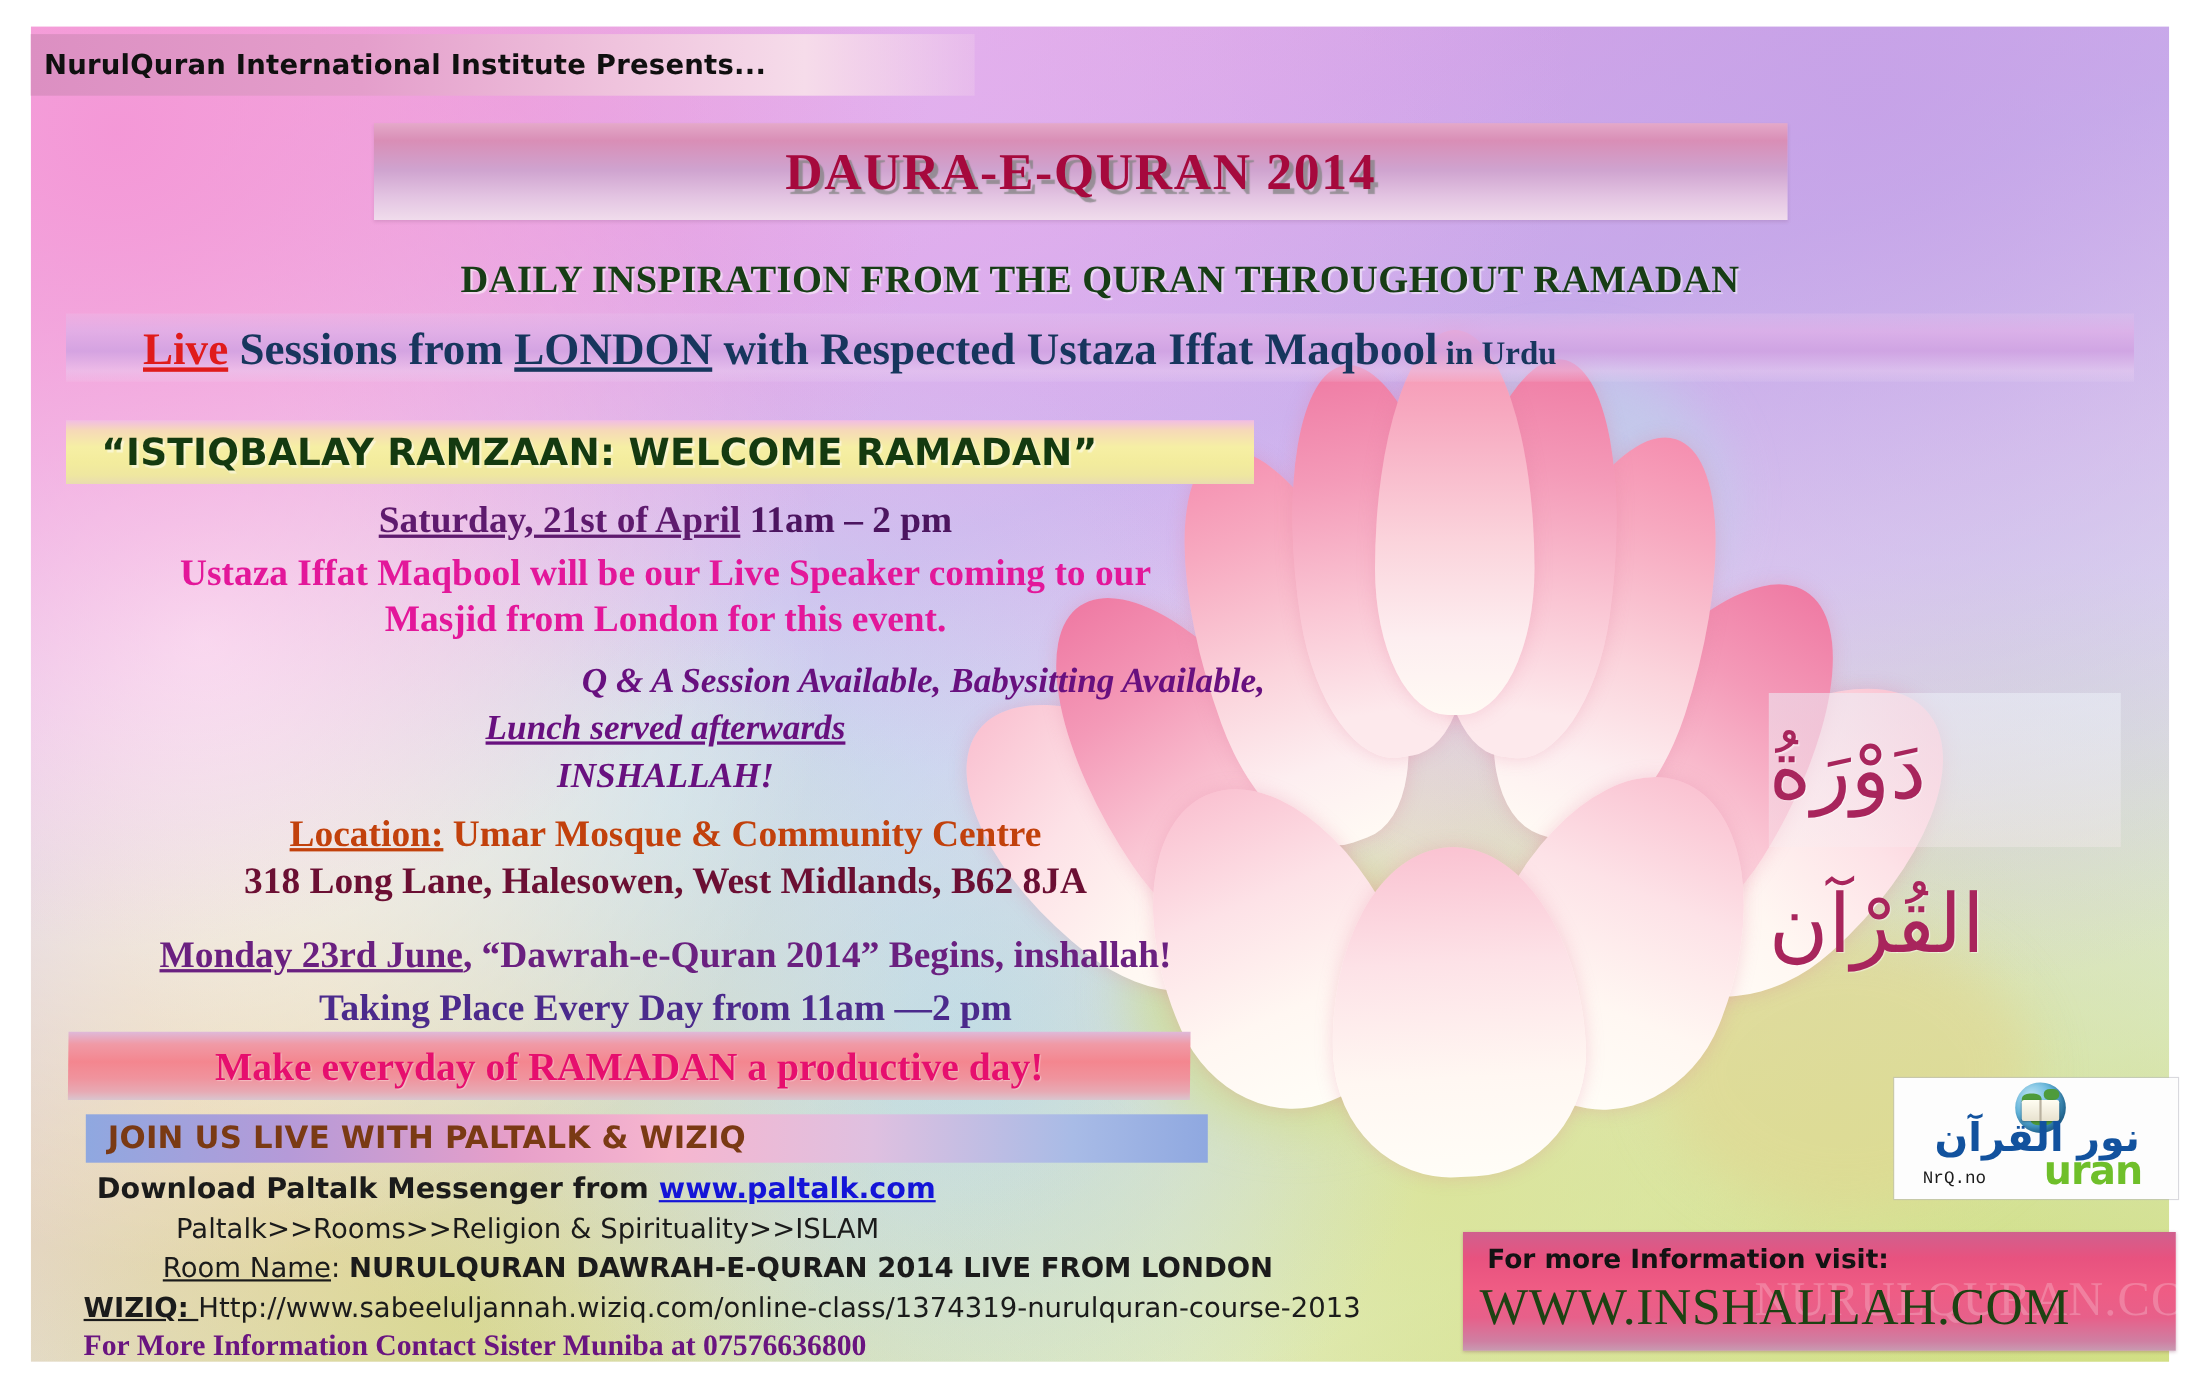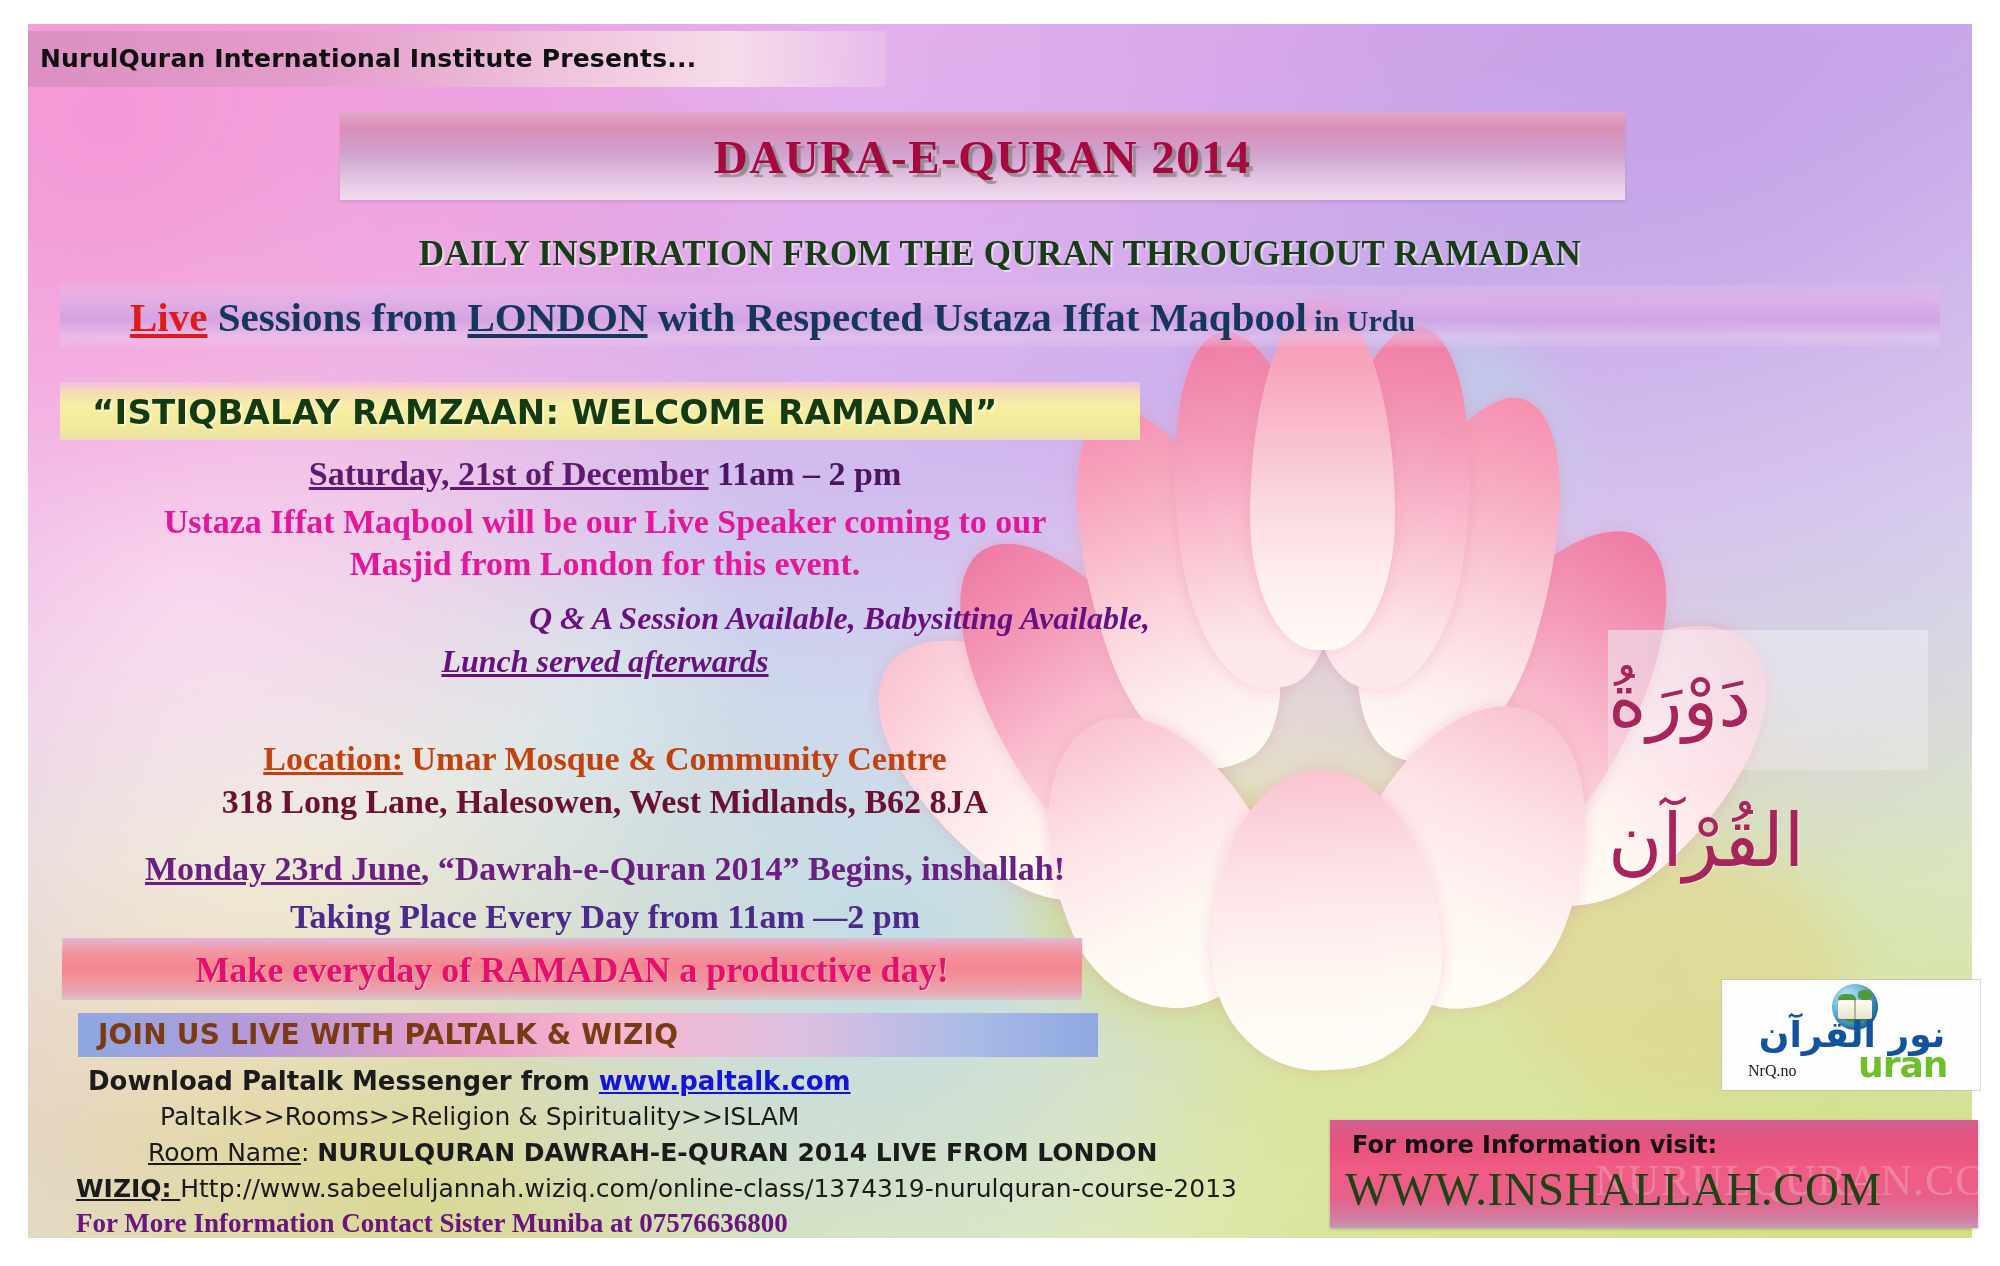--- a/index.html
+++ b/index.html
@@ -128,21 +128,21 @@
   #globe .land{position:absolute;background:#4e9b3c;border-radius:40%;}
   #book{position:absolute;left:1838px;top:1000px;width:34px;height:19px;
      background:linear-gradient(180deg,#fffdf2,#e8e2cf);border-radius:2px;
      box-shadow:0 1px 2px rgba(0,0,0,.3);}
   #book:after{content:"";position:absolute;left:16px;top:0;width:2px;height:19px;background:#b9b2a0;}
   #logoar{position:absolute;left:1742px;top:1012px;width:220px;height:46px;
      font-family:"DejaVu Sans", sans-serif;font-size:36px;color:#12529e;direction:rtl;
      text-align:center;line-height:46px;font-weight:bold;}
   #logouran{position:absolute;left:1858px;top:1044px;font-family:"DejaVu Sans", sans-serif;
      font-size:36px;font-weight:bold;color:#6fbf2a;letter-spacing:-1px;}
-  #logonrq{position:absolute;left:1748px;top:1062px;font-family:Liberation Serif, serif;
+  #logonrq{position:absolute;left:1748px;top:1062px;font-family:Liberation Mono, monospace;
      font-size:16px;color:#1b1b1b;}
 
   
   #webband{position:absolute;left:1330px;top:1120px;width:648px;height:108px;
      background:linear-gradient(180deg,#d0608e 0%,#e8527f 22%,#ef5c84 48%,#e7608a 72%,#cf7fa2 92%,#c89bb2 100%);
      box-shadow:0 1px 3px rgba(120,40,80,.3);}
   #webvisit{position:absolute;left:1352px;top:1128px;height:34px;line-height:34px;
      font-family:"DejaVu Sans", sans-serif;font-size:24px;font-weight:600;color:#131313;white-space:nowrap;}
   #weburl{position:absolute;left:1345px;top:1160px;height:58px;line-height:58px;
      font-family:"Liberation Serif", serif;font-size:47px;color:#1d4213;white-space:nowrap;letter-spacing:.5px;}
@@ -188,27 +188,28 @@
 
   <div id="liveband"></div>
   <div id="liveline">
     <span class="red">Live</span><span> Sessions from </span><span class="u">LONDON</span><span> with Respected Ustaza Iffat Maqbool</span><span class="sm"> in Urdu</span>
   </div>
 
   <div id="yellowband"></div>
   <div id="welcome">“ISTIQBALAY RAMZAAN: WELCOME RAMADAN”</div>
 
   <div class="ctr dateline">
-    <span class="u">Saturday,  21st of December</span><span class="t">  11am – 2 pm</span>
+    <span class="u">Saturday,  21st of April</span><span class="t">  11am – 2 pm</span>
   </div>
   <div class="ctr speaker1">Ustaza Iffat Maqbool will be our Live Speaker coming to our</div>
   <div class="ctr speaker2">Masjid from London for this event.</div>
 
   <div class="ctr qa1">Q &amp; A Session Available, Babysitting Available,</div>
   <div class="ctr qa2">Lunch served afterwards</div>
+  <div class="ctr qa3">INSHALLAH!</div>
 
   <div class="ctr loc1">
     <span class="u">Location:</span><span> Umar Mosque &amp; Community  Centre</span>
   </div>
   <div class="ctr loc2">318 Long Lane, Halesowen, West Midlands, B62 8JA</div>
 
   <div class="ctr mon1">
     <span class="u">Monday 23rd June</span><span>, “Dawrah-e-Quran 2014” Begins, inshallah!</span>
   </div>
   <div class="ctr mon2">Taking Place Every Day from 11am —2 pm</div>

